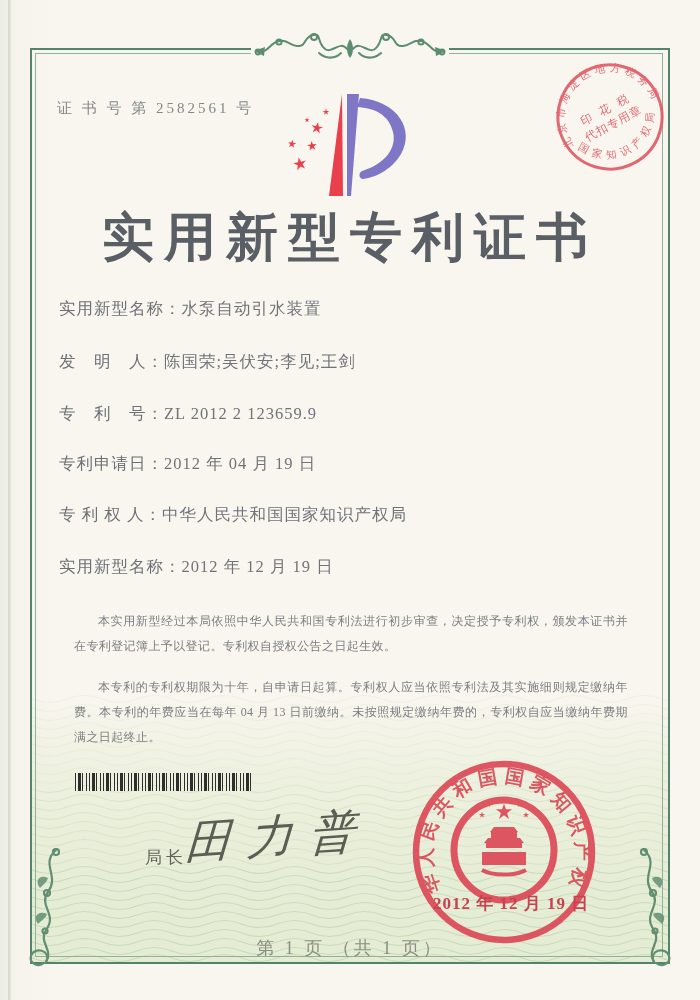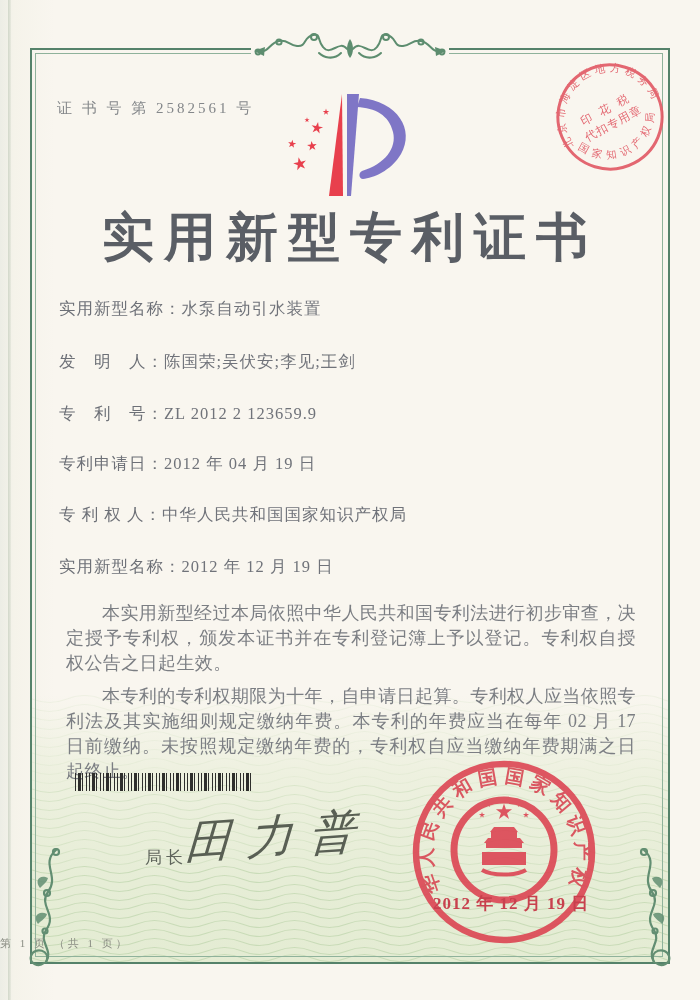--- a/index.html
+++ b/index.html
@@ -29,38 +29,38 @@
   .cert-number{position:absolute;left:57px;top:99px;font-size:15px;letter-spacing:3px;
     color:#84878a;z-index:4;}
   .logo{position:absolute;left:262px;top:92px;z-index:4;}
   .title{position:absolute;left:0;top:203px;width:100%;text-align:center;
     font-size:52px;letter-spacing:10px;color:#5a5e65;font-weight:600;z-index:4;}
   .field-row{position:absolute;left:59px;font-size:16.5px;color:#70737a;z-index:4;
     letter-spacing:1px;}
   .field-label{color:#6d7077;}
   .field-value{color:#70737a;}
   .body-text{position:absolute;left:58px;top:593px;width:586px;z-index:4;}
-  .body-text p{margin:8px;text-indent:2em;font-size:18px;line-height:25px;
+  .body-text p{margin:16px;text-indent:2em;font-size:12px;line-height:25px;
     color:#7b7e83;text-align:justify;letter-spacing:.4px;}
   .barcode{position:absolute;left:75px;top:773px;width:176px;height:18px;z-index:4;
     background-image:repeating-linear-gradient(90deg,
       #2e2e2c 0px,#2e2e2c 1.5px,transparent 1.5px,transparent 3px,
       #2e2e2c 3px,#2e2e2c 6px,transparent 6px,transparent 7px,
       #2e2e2c 7px,#2e2e2c 8px,transparent 8px,transparent 11px,
       #2e2e2c 11px,#2e2e2c 12.5px,transparent 12.5px,transparent 14px);}
   .sig-title{position:absolute;left:145px;top:846px;font-size:17px;letter-spacing:4px;
     color:#5f655c;z-index:4;}
   .sig-name{position:absolute;left:185px;top:806px;font-size:46px;font-style:italic;
     color:#4d5349;letter-spacing:16px;transform:rotate(-4deg) skewX(-7deg);
     z-index:4;opacity:.92;}
   .seal{position:absolute;left:404px;top:752px;z-index:5;opacity:.88;}
   .seal-date{position:absolute;left:433px;top:892px;font-size:17px;color:#c8414e;
     letter-spacing:1px;font-weight:600;z-index:6;}
-  .footer{position:absolute;left:0;top:936px;width:100%;text-align:left;
-    font-size:11px;letter-spacing:3px;color:#8b8e84;z-index:4;}
+  .footer{position:absolute;left:0;top:936px;width:100%;text-align:center;
+    font-size:18px;letter-spacing:3px;color:#8b8e84;z-index:4;}
   .tax-stamp{position:absolute;left:535px;top:42px;transform:rotate(-28deg);z-index:5;opacity:.9;}
   .stamp-text{font-family:"Liberation Serif","DejaVu Serif",serif;}
 </style>
 </head>
 <body>
 
 <div class="page">
 
   <div class="waves">
     <svg width="636" height="267" viewBox="0 0 636 267">
@@ -181,21 +181,21 @@
   </div>
   <div class="field-row" style="top:504px">
     <span class="field-label">专 利 权 人：</span><span class="field-value">中华人民共和国国家知识产权局</span>
   </div>
   <div class="field-row" style="top:556px">
     <span class="field-label">实用新型名称：</span><span class="field-value">2012 年 12 月 19 日</span>
   </div>
 
   <div class="body-text">
     <p>本实用新型经过本局依照中华人民共和国专利法进行初步审查，决定授予专利权，颁发本证书并在专利登记簿上予以登记。专利权自授权公告之日起生效。</p>
-    <p>本专利的专利权期限为十年，自申请日起算。专利权人应当依照专利法及其实施细则规定缴纳年费。本专利的年费应当在每年 02 月 17 日前缴纳。未按照规定缴纳年费的，专利权自应当缴纳年费期满之日起终止。</p>
+    <p>本专利的专利权期限为十年，自申请日起算。专利权人应当依照专利法及其实施细则规定缴纳年费。本专利的年费应当在每年 04 月 13 日前缴纳。未按照规定缴纳年费的，专利权自应当缴纳年费期满之日起终止。</p>
   </div>
 
   <div class="barcode"></div>
 
   <div class="sig-title">局长</div>
   <div class="sig-name">田力普</div>
 
   <svg class="seal" width="200" height="200" viewBox="0 0 200 200">
     <defs>
       <path id="sealArc" d="M44,148 A72,72 0 1 1 156,148" fill="none"></path>

